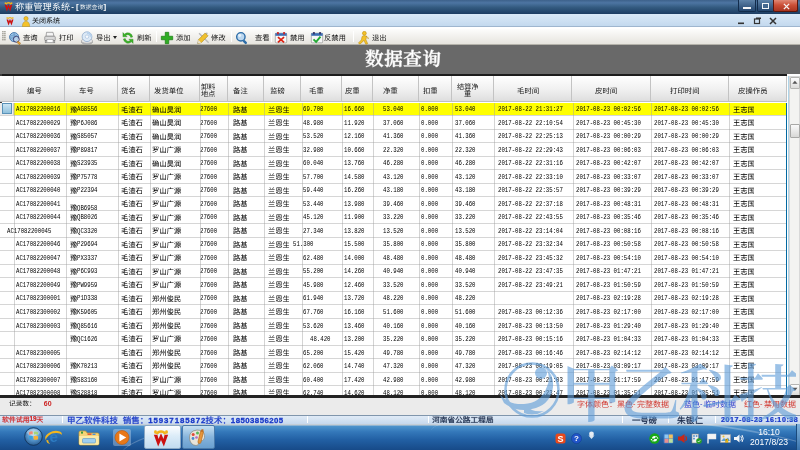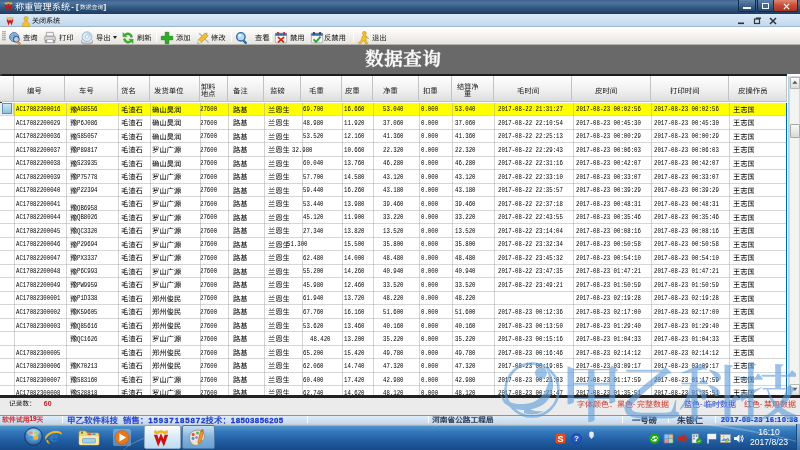--- a/index.html
+++ b/index.html
@@ -834,21 +834,21 @@
       </div>
 <div class="cell" style="left:267.5px;top:0;height:13.51px">
         <svg width="21.9" height="7.3" viewBox="0 0 384 128" class="tr">
           <g fill="#000">
             <use href="#g5170" x="0"></use>
             <use href="#g6069" x="128"></use>
             <use href="#g751f" x="256"></use>
           </g>
         </svg>
       </div>
-<div class="cell" style="left:292px;top:0;height:13.51px">
+<div class="cell" style="left:303.0px;top:0;height:13.51px">
         <span class="num" style="color:#000">32.980</span>
       </div>
 <div class="cell" style="left:344.2px;top:0;height:13.51px">
         <span class="num" style="color:#000">10.660</span>
       </div>
 <div class="cell" style="left:382.7px;top:0;height:13.51px">
         <span class="num" style="color:#000">22.320</span>
       </div>
 <div class="cell" style="left:421.4px;top:0;height:13.51px">
         <span class="num" style="color:#000">0.000</span>
@@ -1294,21 +1294,21 @@
         <svg width="21.9" height="7.3" viewBox="0 0 384 128" class="tr">
           <g fill="#000">
             <use href="#g738b" x="0"></use>
             <use href="#g5fd7" x="128"></use>
             <use href="#g56fd" x="256"></use>
           </g>
         </svg>
       </div>
 </div>
 <div class="row" style="left:0;top:121.59px;background:#fff;border-bottom:1px solid #d6d6d6">
-<div class="cell" style="left:16px;top:0;height:13.51px">
+<div class="cell" style="left:7px;top:0;height:13.51px">
         <span class="num" style="color:#000">AC17082200045</span>
       </div>
 <div class="cell" style="left:70.0px;top:0;height:13.51px">
         <svg width="7.3" height="7.3" viewBox="0 0 128 128" class="tr">
           <g fill="#000">
             <use href="#g8c6b" x="0"></use>
           </g>
         </svg>
         <span class="num">QC3320</span>
       </div>
@@ -1429,21 +1429,21 @@
       </div>
 <div class="cell" style="left:267.5px;top:0;height:13.51px">
         <svg width="21.9" height="7.3" viewBox="0 0 384 128" class="tr">
           <g fill="#000">
             <use href="#g5170" x="0"></use>
             <use href="#g6069" x="128"></use>
             <use href="#g751f" x="256"></use>
           </g>
         </svg>
       </div>
-<div class="cell" style="left:287px;top:0;height:13.51px">
+<div class="cell" style="left:293px;top:0;height:13.51px">
         <span class="num" style="color:#000">51.300</span>
       </div>
 <div class="cell" style="left:344.2px;top:0;height:13.51px">
         <span class="num" style="color:#000">15.500</span>
       </div>
 <div class="cell" style="left:382.7px;top:0;height:13.51px">
         <span class="num" style="color:#000">35.800</span>
       </div>
 <div class="cell" style="left:421.4px;top:0;height:13.51px">
         <span class="num" style="color:#000">0.000</span>

